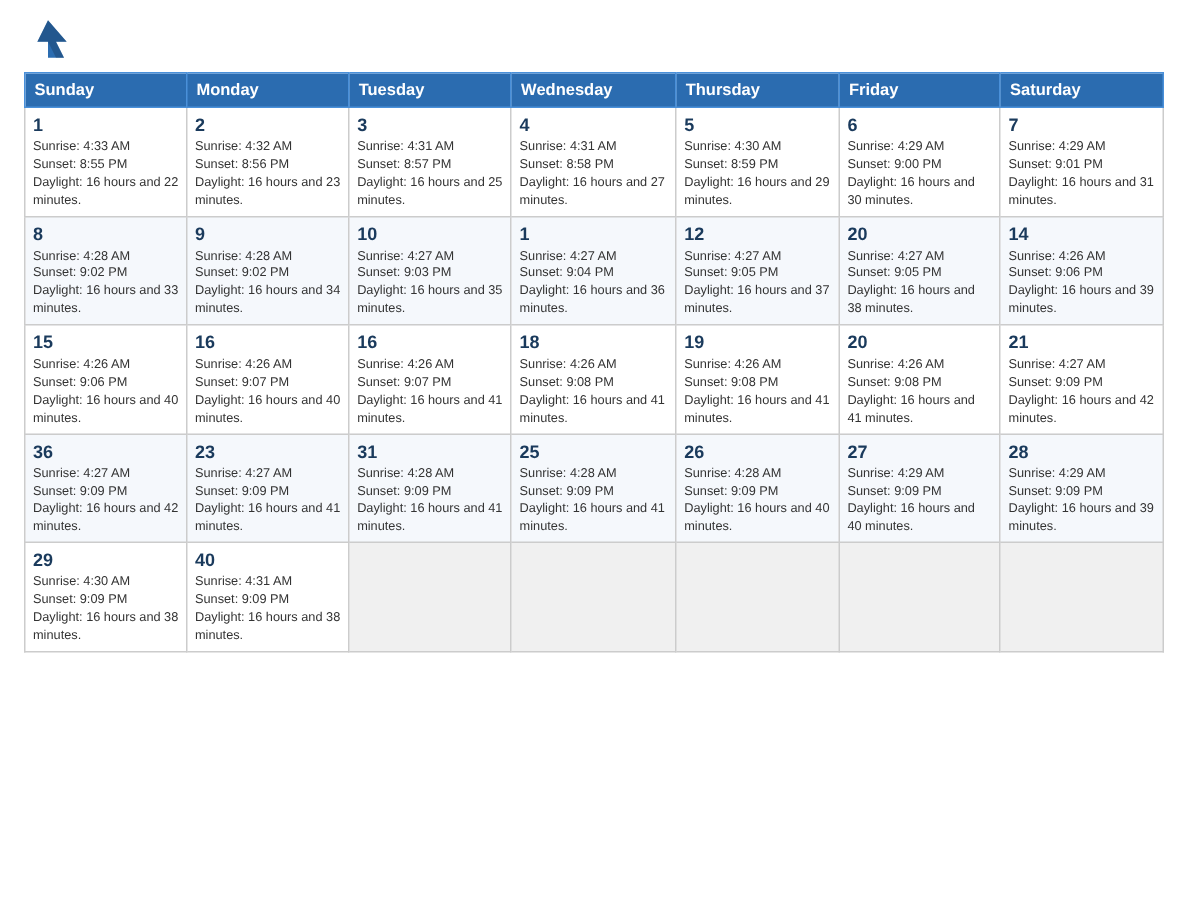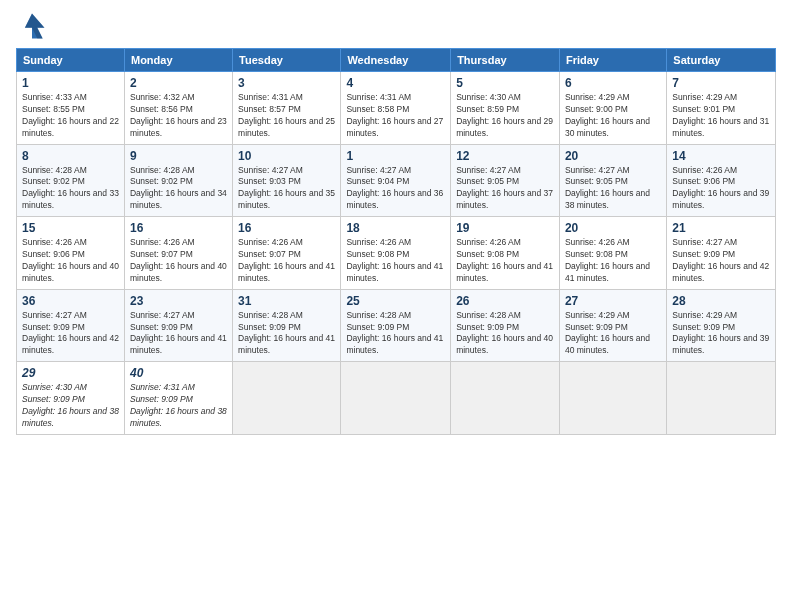--- a/index.html
+++ b/index.html
@@ -84,21 +84,20 @@
     .day-info {
       font-size: 8.5px;
       color: #333;
       line-height: 1.4;
     }
     .empty-cell {
       background: #f0f0f0 !important;
     }
     .last-row td {
       min-height: 60px;
-      font-style: italic;
     }
   </style>
 </head>
 <body>
 
 <div class="page">
   <div class="header">
     <div class="logo">
       <svg class="logo-icon" viewBox="0 0 36 36">
         <polygon points="18,4 32,20 24,20 30,32 18,32 18,20 10,20 18,4" fill="#2b6cb0"></polygon>

